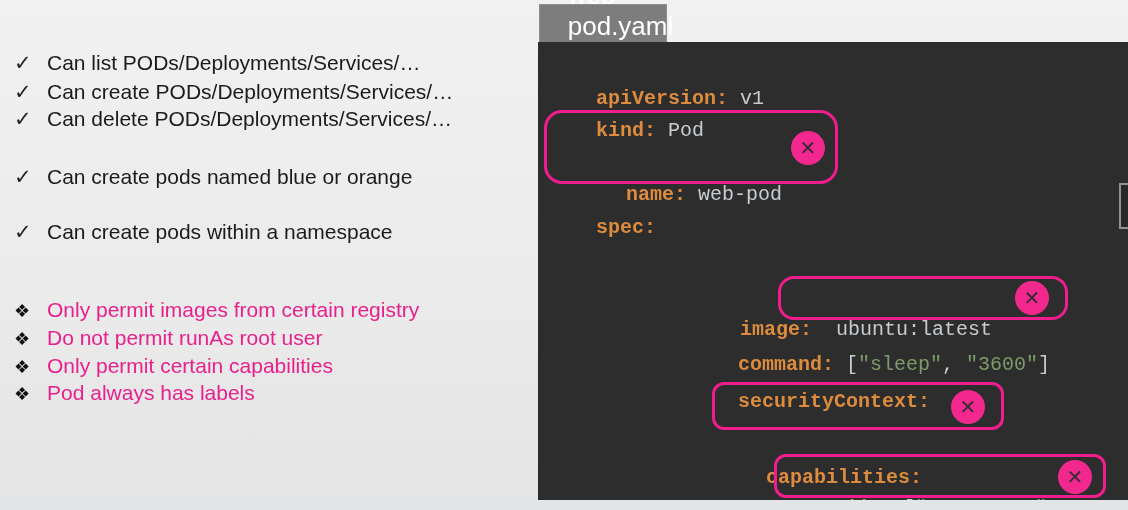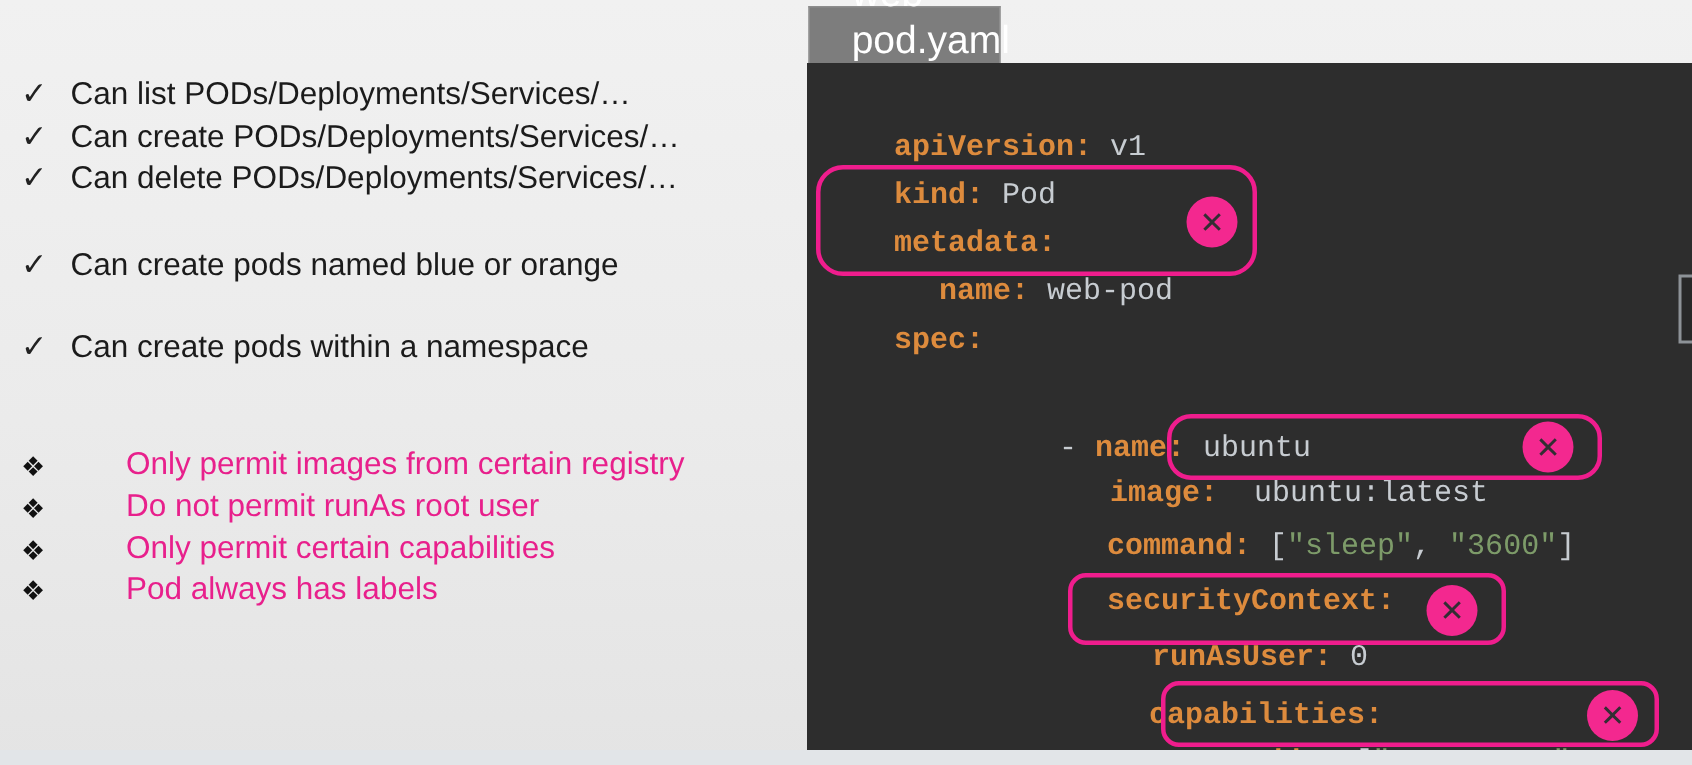--- a/index.html
+++ b/index.html
@@ -13,21 +13,21 @@
   
   .row{
     position:absolute;left:14px;
     display:flex;align-items:flex-start;
     line-height:24px;font-size:21px;color:#1b1b1b;
     white-space:nowrap;
   }
   .row .bullet{display:inline-block;width:33px;flex:0 0 33px;}
   .check-glyph{font-size:21px;color:#222;}
   .diamond-glyph{font-size:18px;color:#111;position:relative;top:1px;}
-  .row.pink .txt{color:#e8208c;margin-left:37px;}
+  .row.pink .txt{color:#e8208c;}
   
   .editor{
     position:absolute;left:538px;top:42px;width:590px;height:458px;
     background:#2d2d2d;
   }
   .tab{
     position:absolute;left:539px;top:4px;width:128px;height:38px;
     background:#7d7d7d;border:1px solid #8d8d8d;border-bottom:none;
     box-sizing:border-box;
     display:flex;align-items:flex-end;justify-content:center;
@@ -114,43 +114,34 @@
   <div class="tab">
     <span>web-pod.yaml</span>
   </div>
 
   <div class="code-line" style="top:51px;left:548px">
     <span class="k">apiVersion:</span><span class="v gap1">v1</span>
   </div>
   <div class="code-line" style="top:83px;left:548px">
     <span class="k">kind:</span><span class="v gap1">Pod</span>
   </div>
-  <div class="code-line" style="top:115px;left:548px">
-    <span class="k">metadata:</span>
-  </div>
   <div class="code-line" style="top:147px;left:578px">
     <span class="k">name:</span><span class="v gap1">web-pod</span>
   </div>
   <div class="code-line" style="top:180px;left:548px">
     <span class="k">spec:</span>
-  </div>
-  <div class="code-line" style="top:252px;left:658px">
-    <span class="p">-</span><span class="k gap1">name:</span><span class="v gap1">ubuntu</span>
   </div>
   <div class="code-line" style="top:282px;left:692px">
     <span class="k">image:</span><span class="v gap2">ubuntu:latest</span>
   </div>
   <div class="code-line" style="top:317px;left:690px">
     <span class="k">command:</span><span class="p gap1">[</span><span class="s">"sleep"</span><span class="p">, </span><span class="s">"3600"</span><span class="p">]</span>
   </div>
   <div class="code-line" style="top:354px;left:690px">
     <span class="k">securityContext:</span>
-  </div>
-  <div class="code-line" style="top:391px;left:720px">
-    <span class="k">runAsUser:</span><span class="v gap1">0</span>
   </div>
   <div class="code-line" style="top:430px;left:718px">
     <span class="k">capabilities:</span>
   </div>
   <div class="code-line" style="top:461px;left:783px">
     <span class="k">add:</span><span class="p gap2">[</span><span class="s">"MAC_ADMIN"</span>
   </div>
 
   <div class="hl-box" style="left:544px;top:110px;width:294px;height:74px;border-radius:18px"></div>
   <div class="hl-box" style="left:778px;top:276px;width:290px;height:44px;border-radius:16px"></div>

